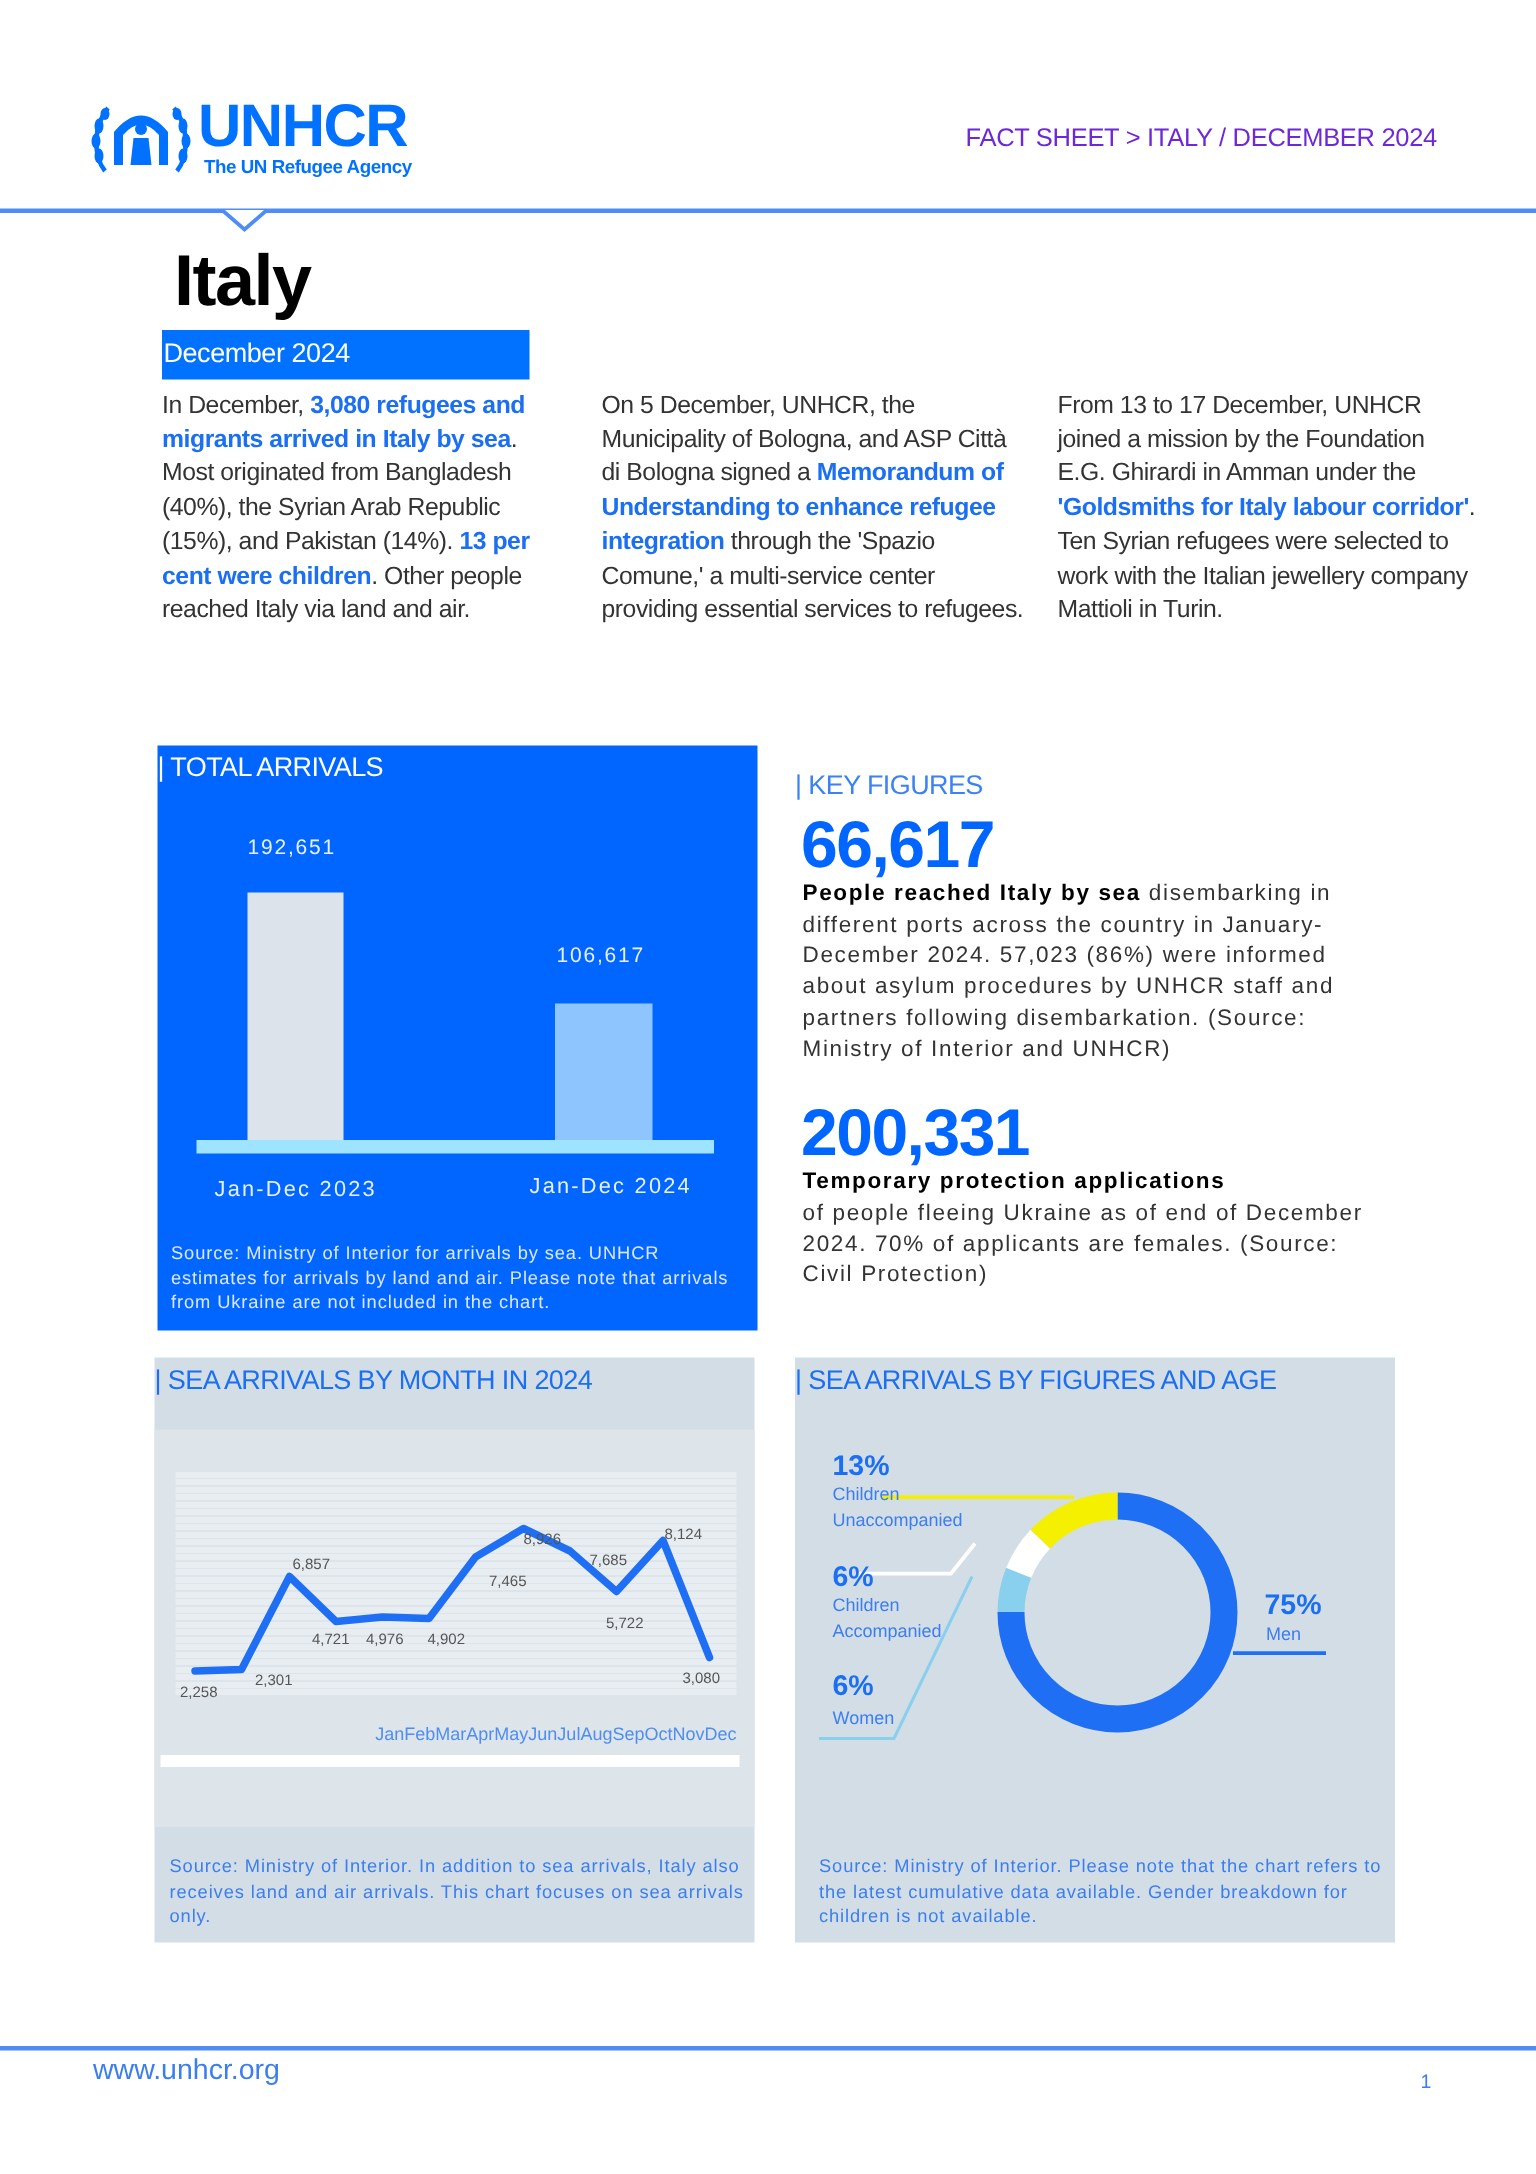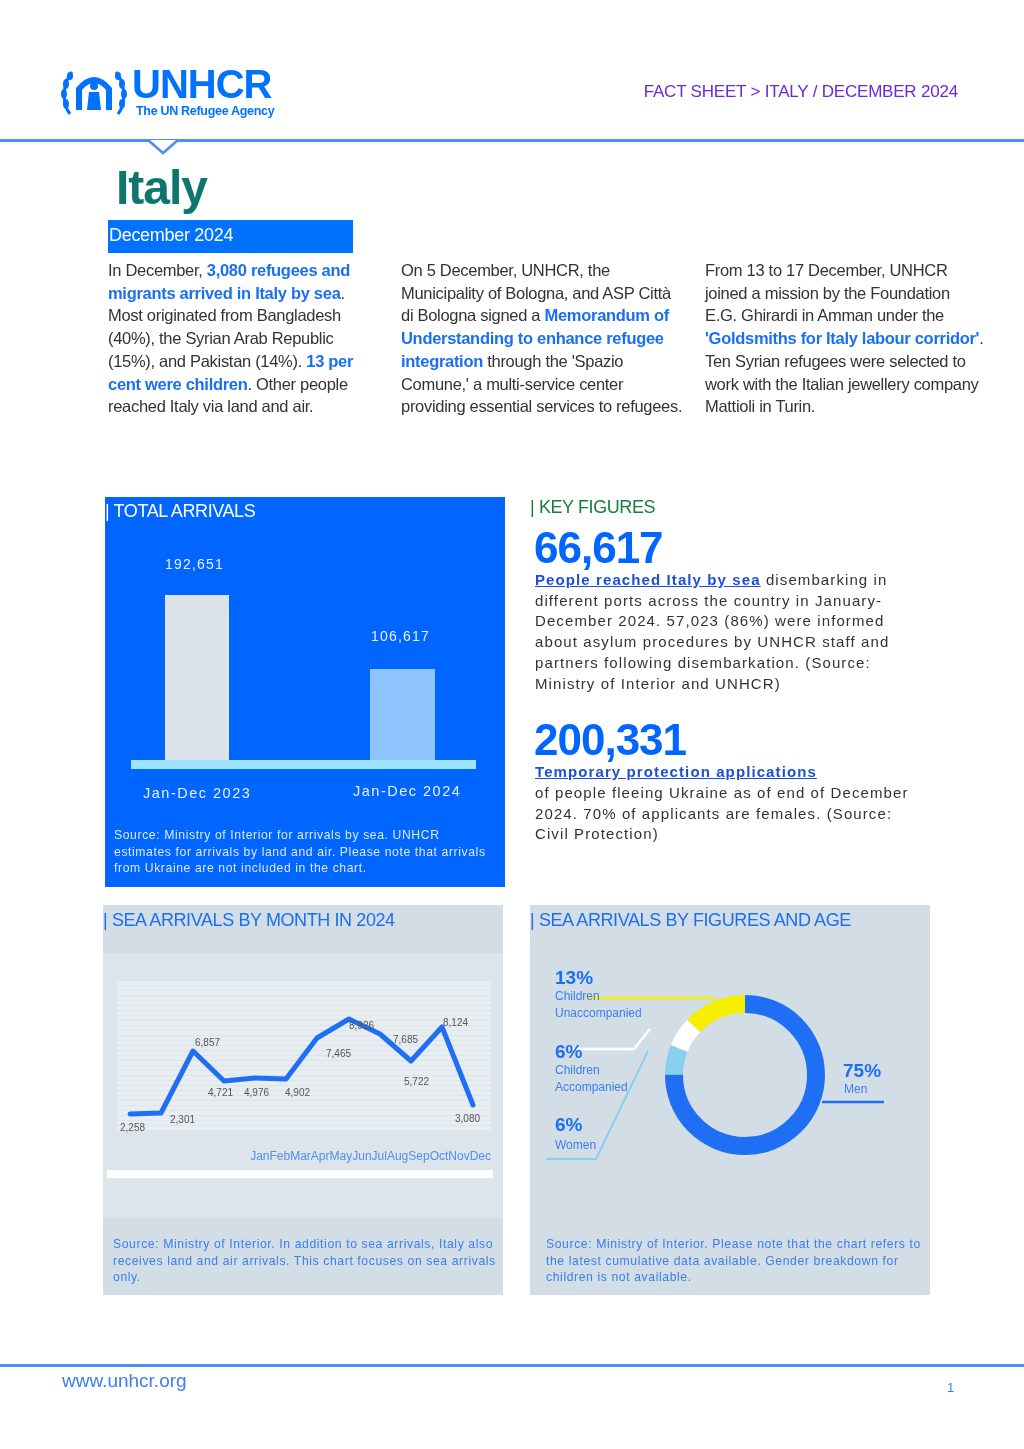--- a/index.html
+++ b/index.html
@@ -10,21 +10,21 @@
   
   .logo { left: 60px; top: 62px; width: 245px; height: 62px; }
   .logo-emblem { position: absolute; left: 0; top: 2px; width: 68px; height: 56px; }
   .logo-word { position: absolute; left: 72px; top: 0px; font-size: 40px; font-weight: bold; color: #0072ff; letter-spacing: -1px; line-height: 44px; }
   .logo-sub { position: absolute; left: 76px; top: 42px; font-size: 12.5px; font-weight: bold; color: #0072ff; letter-spacing: -0.3px; }
   .breadcrumb { right: 66px; top: 82px; font-size: 17px; color: #6d28d9; letter-spacing: -0.2px; }
   .header-rule { left: 0; top: 139px; width: 1024px; height: 3px; background: #4d8df5; }
   .header-notch { left: 148px; top: 139px; width: 30px; height: 16px; }
 
   
-  .title { left: 116px; top: 160px; font-size: 48px; font-weight: bold; color: #0f766e; letter-spacing: -1px; text-align: right; }
+  .title { left: 116px; top: 160px; font-size: 48px; font-weight: bold; color: #000000; letter-spacing: -1px; text-align: right; }
   .date-pill { left: 108px; top: 220px; width: 245px; height: 33px; background: #0072ff; color: #ffffff; font-size: 18px; padding: 5px 1px; letter-spacing: -0.3px; }
 
   
   .col { top: 259px; font-size: 16.5px; line-height: 22.7px; color: #333333; letter-spacing: -0.3px; }
   .col .hl { color: #1a6ff2; font-weight: bold; }
   .col1 { left: 108px; width: 250px; }
   .col2 { left: 401px; width: 285px; }
   .col3 { left: 705px; width: 280px; }
 
   
@@ -34,24 +34,24 @@
   .bar { position: absolute; }
   .bar-2023 { left: 60px; top: 98px; width: 64px; height: 167px; background: #dce3ea; }
   .bar-2024 { left: 265px; top: 172px; width: 65px; height: 93px; background: #8fc5ff; }
   .baseline { position: absolute; left: 26px; top: 263px; width: 345px; height: 9px; background: #9ee3ff; }
   .bar-val { position: absolute; font-size: 14px; color: #e8f0ff; letter-spacing: 1.2px; }
   .bar-cat { position: absolute; font-size: 14.5px; color: #e8f0ff; letter-spacing: 1.5px; }
   .total-source { position: absolute; left: 9px; top: 330px; width: 385px; font-size: 12.2px; line-height: 16.5px; color: #dce8ff; letter-spacing: 0.6px; }
 
   
   .kf { left: 530px; top: 497px; width: 400px; }
-  .kf .panel-heading { position: static; display: block; color: #15803d; margin-left: 0px; margin-top: 0; }
+  .kf .panel-heading { position: static; display: block; color: #3b82f6; margin-left: 0px; margin-top: 16px; }
   .big-num { font-size: 44px; font-weight: bold; color: #0066ff; letter-spacing: -1px; line-height: 44px; margin-left: 4px; }
   .kf-text { margin-left: 5px; font-size: 15px; line-height: 20.7px; color: #333333; letter-spacing: 1.1px; }
-  .kf-text .hl { color: #1d4ed8; font-weight: bold; text-decoration: underline; }
+  .kf-text .hl { color: #000000; font-weight: bold; }
 
   
   .month-box { left: 103px; top: 905px; width: 400px; height: 390px; background: #d3dde5; }
   .month-box .panel-heading, .gender-box .panel-heading { color: #1a6ff2; top: 5px; }
   .chart-frame { position: absolute; left: 0; top: 48px; width: 400px; height: 265px; background: #dde4ea; }
   .chart-plot { position: absolute; left: 14px; top: 28px; width: 374px; height: 150px;
      background: repeating-linear-gradient(to bottom, #e8edf2 0px, #e8edf2 4px, #dde4ea 4px, #dde4ea 5px); }
   .chart-white-bar { position: absolute; left: 4px; top: 217px; width: 386px; height: 8px; background: #ffffff; }
   .month-labels { position: absolute; left: 16px; top: 196px; width: 372px; display: flex; justify-content: flex-end; font-size: 12px; color: #4f8ef0; }
   .month-source { position: absolute; left: 10px; top: 331px; width: 385px; font-size: 12.2px; line-height: 16.5px; color: #3a7ef0; letter-spacing: 0.6px; }

